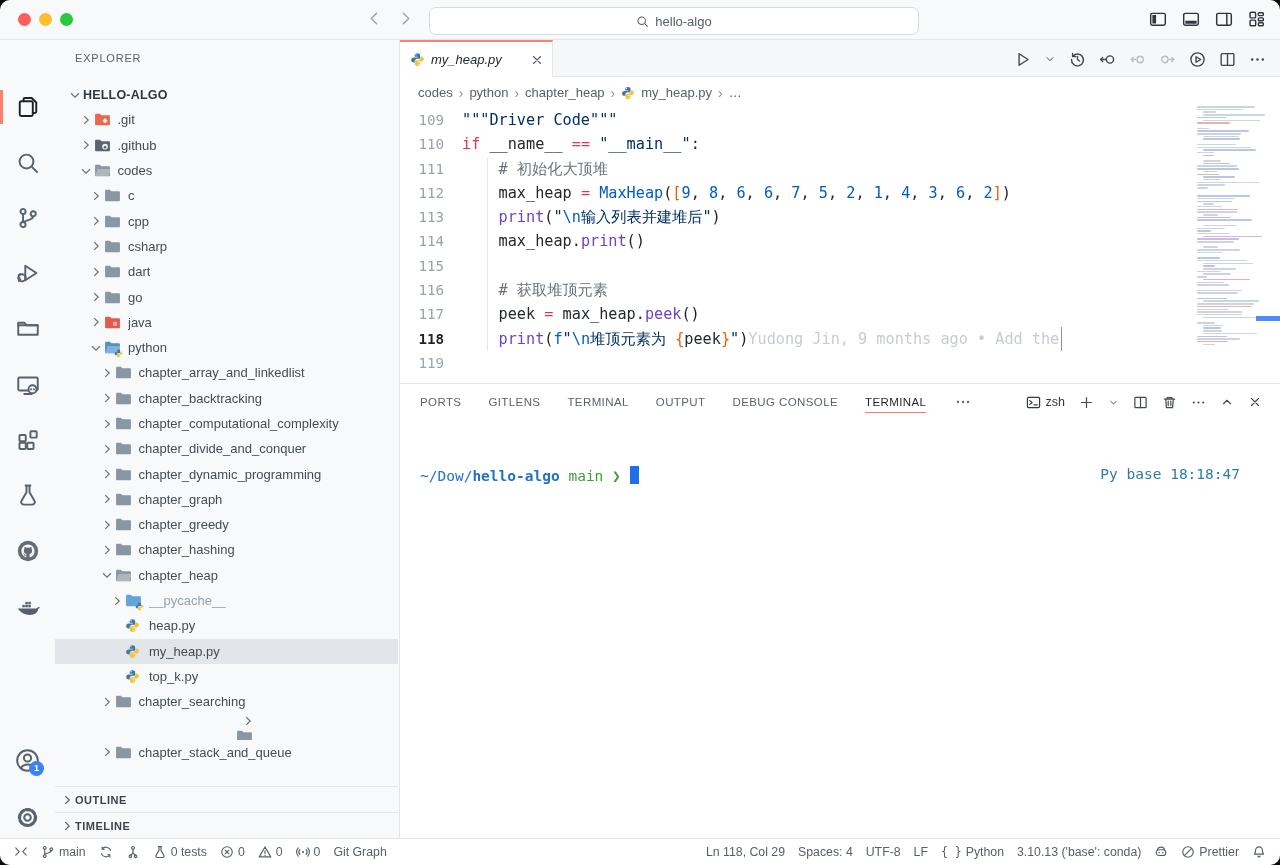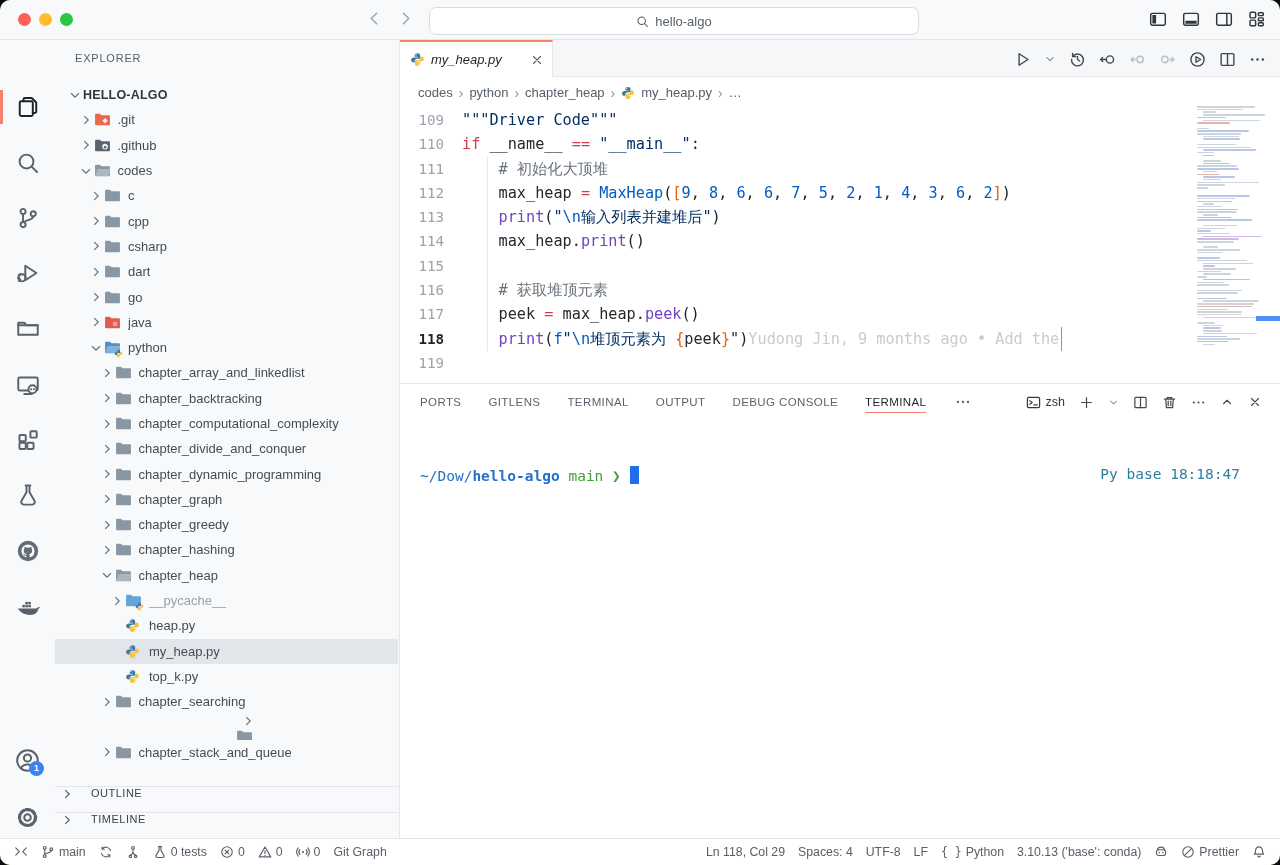--- a/index.html
+++ b/index.html
@@ -26,21 +26,21 @@
   .tree{position:absolute;left:0;top:42px;right:1px;}
   .trow{display:flex;align-items:center;height:25.3px;font-size:13px;color:#454d54;white-space:nowrap;overflow:hidden;}
   .trow.selected{background:#e2e6ea;}
   .trow.muted .tlabel{color:#96a3b1;}
   .trow .chev{width:16px;display:flex;justify-content:center;color:#6a737c;flex:none;}
   .trow .ticon{width:18px;height:16px;margin-right:6px;flex:none;position:relative;display:flex;align-items:center;}
   .trow .tlabel{overflow:hidden;text-overflow:ellipsis;}
   .trow.root .tlabel{font-weight:700;font-size:12.5px;color:#2f363d;letter-spacing:.2px;}
   .mini-py{position:absolute;right:-1px;bottom:-2px;}
   .sb-sections{position:absolute;left:0;right:1px;bottom:0;}
-  .sb-section{height:25px;border-top:1px solid #e4e6e9;display:flex;align-items:flex-start;font-size:11px;font-weight:400;letter-spacing:.5px;color:#3d444d;gap:16px;}
+  .sb-section{height:25px;border-top:1px solid #e4e6e9;display:flex;align-items:center;font-size:11px;font-weight:700;letter-spacing:.5px;color:#3d444d;}
   .sb-section .chev{width:16px;display:flex;justify-content:center;margin-left:4px;color:#57606a;}
   
   .main{position:absolute;left:400px;top:40px;right:0;bottom:27px;background:#fff;}
   .tabbar{position:absolute;left:0;top:0;right:0;height:37px;background:#f5f7f9;border-bottom:1px solid #e4e6e9;box-sizing:border-box;}
   .tab{position:absolute;left:0;top:0;width:153px;height:37px;background:#fff;border-right:1px solid #e4e6e9;border-top:2px solid #f9826c;box-sizing:border-box;display:flex;align-items:center;gap:6px;padding:0 8px 0 10px;}
   .tab .tab-label{font-size:13px;font-style:italic;color:#24292e;flex:1;}
   .tab .close{color:#57606a;}
   .toolbar{position:absolute;right:14px;top:8px;display:flex;gap:13px;align-items:center;color:#3f464d;height:22px;}
   .toolbar .disabled{color:#b9c0c7;}
   .breadcrumbs{position:absolute;left:0;top:37px;right:0;height:31px;display:flex;align-items:center;padding-left:18px;gap:6px;font-size:13px;color:#57606a;background:#fff;}

